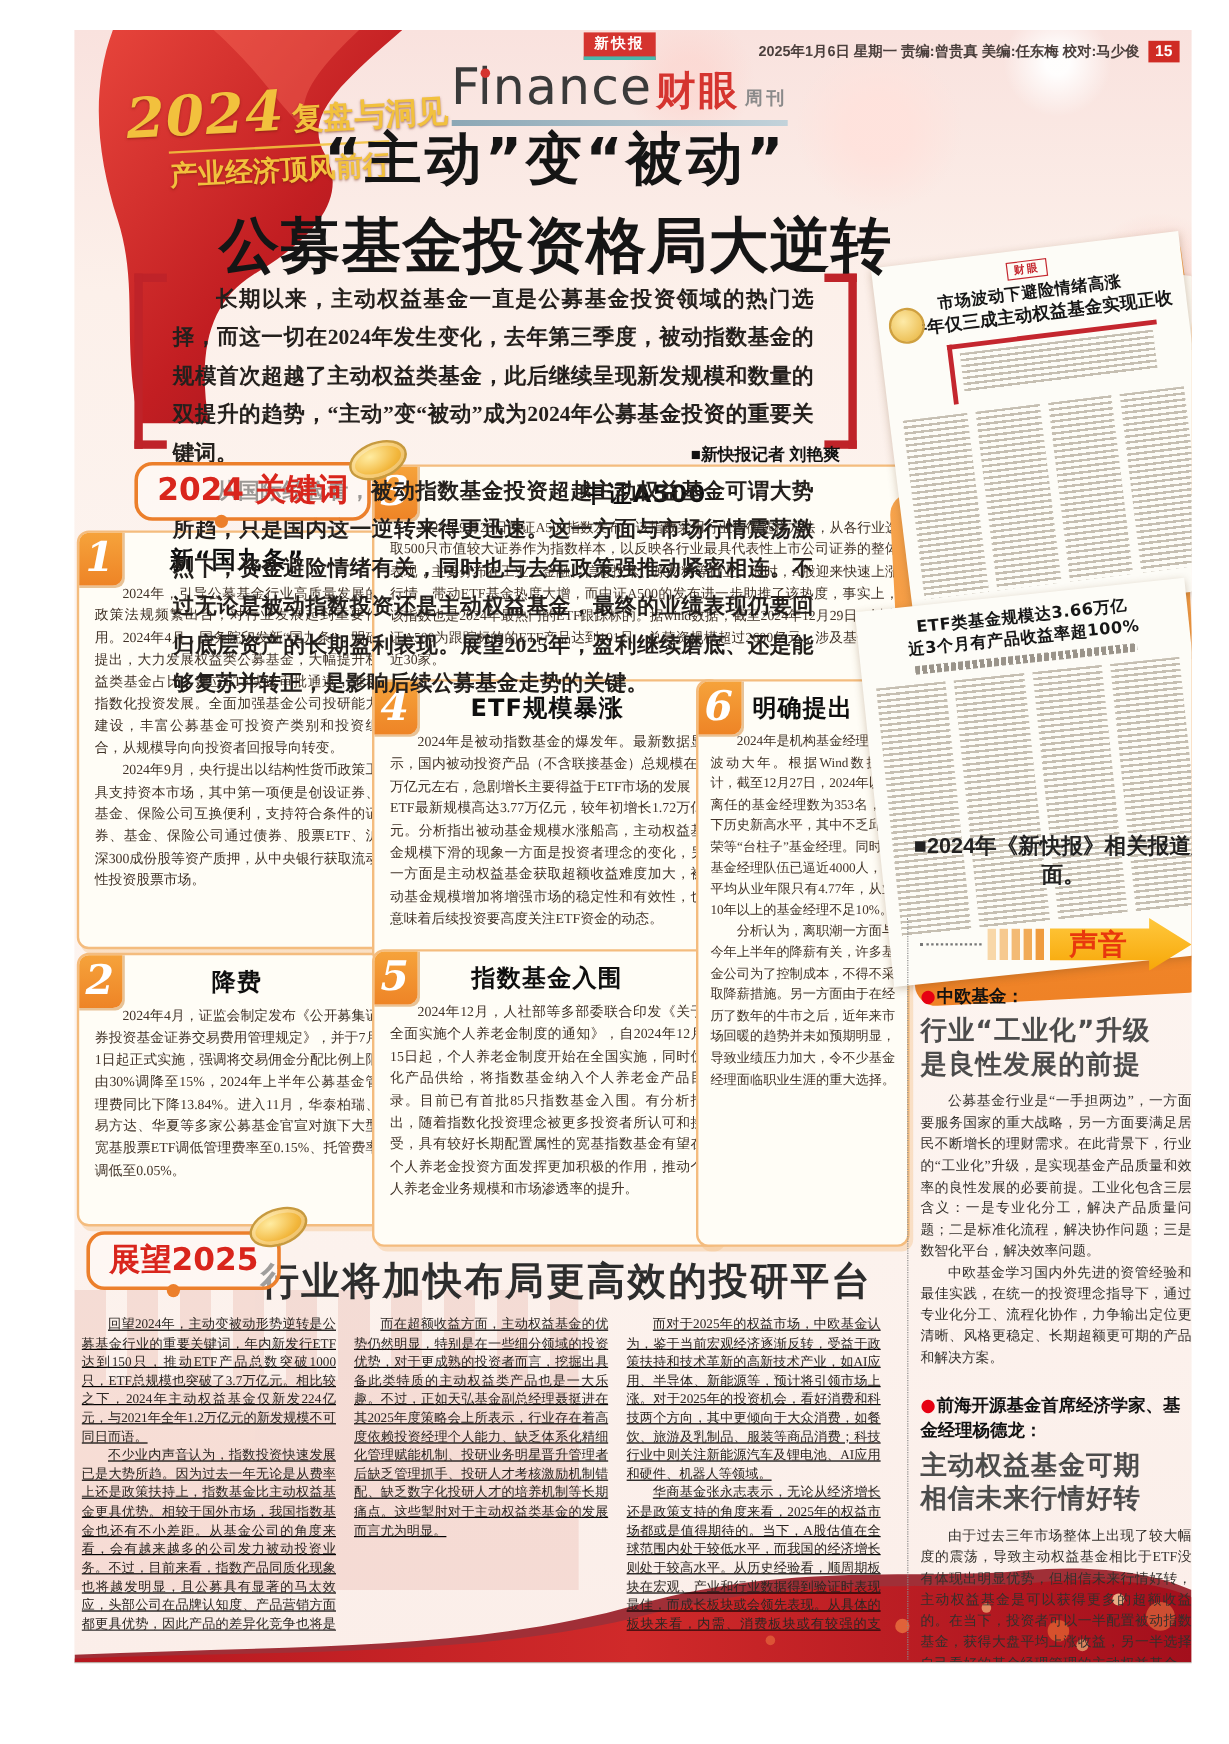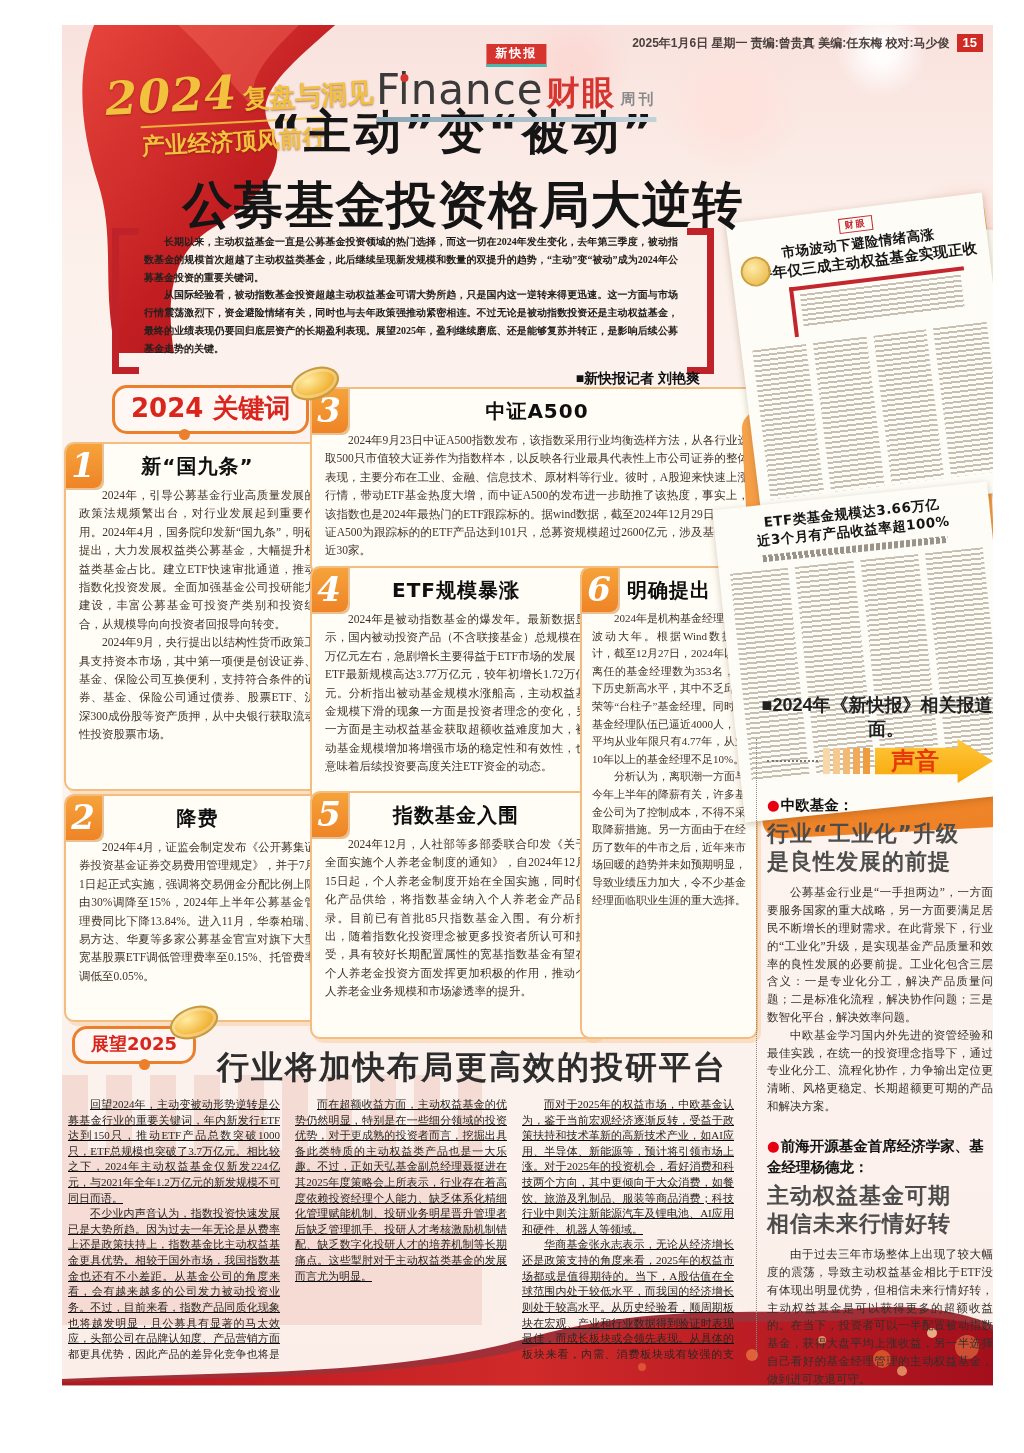--- a/index.html
+++ b/index.html
@@ -10,21 +10,21 @@
     background-image:
       radial-gradient(circle at 88% 2%, rgba(255,255,255,.95) 0 10px, rgba(255,255,255,0) 45px),
       radial-gradient(circle at 72% 6%, rgba(255,226,220,.9) 0 26px, rgba(255,226,220,0) 70px),
       radial-gradient(circle at 97% 16%, rgba(250,205,196,.6) 0 22px, rgba(250,205,196,0) 65px),
       radial-gradient(circle at 55% 3%, rgba(252,214,208,.7) 0 18px, rgba(252,214,208,0) 55px),
       linear-gradient(180deg,#f9e2de 0%,#fcf0ea 16%,#fdf5f1 45%,#fcf2ed 75%,#fbeee9 100%);}
   
   .dateline{position:absolute;top:9px;right:10px;display:flex;align-items:center;gap:7px;
     font-size:12px;color:#4a3f3c;font-weight:bold;z-index:5;}
   .pageno{background:#cf2b24;color:#fff;padding:1px 6px 2px;font-size:13px;font-weight:bold;}
-  .masthead{position:absolute;top:18px;left:50%;transform:translateX(-54%);text-align:center;z-index:5;}
+  .masthead{position:absolute;top:2px;left:50%;transform:translateX(-54%);text-align:center;z-index:5;}
   .xkb-badge{display:inline-block;background:#d5342f;color:#fff;font-size:12px;font-weight:bold;
     padding:1px 9px 2px;border-bottom:3px solid #49b8ac;letter-spacing:2px;}
   .mast-line{display:flex;align-items:baseline;justify-content:center;margin-top:-2px;}
   .fin{font-size:42px;color:#3a3a3a;letter-spacing:1px;font-family:"DejaVu Sans",sans-serif;position:relative;}
   .fin-dot{position:absolute;left:24px;top:9px;width:8px;height:8px;border-radius:50%;background:#d5342f;}
   .caiyan{font-size:33px;color:var(--brand_red,#d5342f);font-weight:bold;margin-left:3px;letter-spacing:2px;}
   .zhoukan{font-size:15px;color:#8a8a8a;margin-left:4px;letter-spacing:3px;font-weight:bold;}
   .mast-underline{height:5px;margin-top:1px;background:linear-gradient(90deg,#8ca7b5,#c2d2da);}
   
   .ribbon-wrap{position:absolute;left:-18px;top:-12px;width:430px;height:340px;z-index:1;}
@@ -40,36 +40,36 @@
     color:#151515;font-family:"DejaVu Sans",sans-serif;font-weight:bold;}
   .hl1{font-size:47px;letter-spacing:3px;}
   .hl2{font-size:50px;margin-top:8px;letter-spacing:1px;}
   
   .intro{position:absolute;left:50px;top:203px;width:602px;height:160px;z-index:3;}
   .br-l{position:absolute;left:0;top:0;bottom:14px;width:20px;
     border-left:7px solid #bf2329;border-top:7px solid #bf2329;border-bottom:7px solid #bf2329;}
   .br-r{position:absolute;right:0;top:0;bottom:14px;width:20px;
     border-right:7px solid #bf2329;border-top:7px solid #bf2329;border-bottom:7px solid #bf2329;}
   .intro-text{position:absolute;left:32px;right:36px;top:5px;
-    font-family:"Liberation Serif",serif;font-weight:bold;font-size:10px;line-height:1.78;
+    font-family:"Liberation Serif",serif;font-weight:bold;font-size:18px;line-height:1.78;
     color:#24201d;text-align:justify;}
   .intro-text p{margin:0;text-indent:2em;}
   .byline{position:absolute;right:14px;bottom:0;font-size:14px;font-weight:bold;color:#111;}
   
   .pill{position:absolute;border:3px solid var(--accent_orange,#ec7f2b);border-radius:15px;
     padding:3px 16px 5px;color:#d9251c;font-weight:bold;font-size:26px;z-index:4;
     font-family:"DejaVu Sans",sans-serif;background:rgba(255,252,248,.55);}
   .pill::after{content:"";position:absolute;left:64px;bottom:-9px;width:11px;height:11px;
     border-radius:50%;background:var(--accent_orange,#ec7f2b);}
   .coin{position:absolute;width:46px;height:27px;border-radius:50%;transform:rotate(-20deg);
     background:radial-gradient(ellipse at 38% 32%,#ffeca2,#f2b63b 60%,#d8992a);
     border:2px solid #c79a3f;box-shadow:inset 0 0 0 3px rgba(255,255,255,.3);}
   .kw-badge{left:10px;top:360px;margin-left:40px;}
   .kw-badge .coin{right:-34px;top:-20px;}
-  .out-badge{left:10px;top:1001px;font-size:18px;}
+  .out-badge{left:10px;top:1001px;font-size:26px;}
   .out-badge .coin{right:-26px;top:-22px;}
   
   .card{position:absolute;background:#fffdf6;border:2px solid #f4bc7e;border-radius:10px;
     box-shadow:3px 4px 0 rgba(243,185,120,.35);padding:6px 13px;overflow:hidden;z-index:2;}
   .num{position:absolute;left:-2px;top:-2px;width:38px;height:46px;text-align:center;line-height:46px;
     background:linear-gradient(180deg,#f6a43c,#ee8426);color:#fff;font-size:34px;font-weight:bold;
     font-style:italic;font-family:"DejaVu Serif",serif;border-radius:6px 0 8px 0;
     box-shadow:2px 2px 0 rgba(205,122,30,.45);}
   .card h3{text-align:center;font-size:20px;color:#0f0f0f;margin:3px 0 6px;letter-spacing:1px;
     font-family:"DejaVu Sans",sans-serif;}
@@ -102,21 +102,21 @@
     background:radial-gradient(circle at 40% 35%,#fdeaa8,#e8b33c);border:2px solid #cfa040;}
   .mini-br{height:42px;margin:7px 16px 0 44px;border-left:4px solid #c4262e;border-top:4px solid #c4262e;
     padding:4px 4px 0 6px;}
   .fake{background:repeating-linear-gradient(180deg,#c6bfb2 0 2px,rgba(0,0,0,0) 2px 5px);}
   .fake-sub{height:7px;margin:5px 34px;background:repeating-linear-gradient(90deg,#9a948a 0 4px,rgba(0,0,0,0) 4px 6px);}
   .fake-cols{display:flex;gap:7px;margin-top:8px;}
   .fake-cols .fake{flex:1;}
   .clip-caption{position:absolute;left:696px;top:668px;width:256px;text-align:center;z-index:3;
     font-size:18px;font-weight:bold;color:#222;}
   
-  .voices{position:absolute;left:694px;top:714px;width:226px;height:618px;z-index:3;
+  .voices{position:absolute;left:694px;top:740px;width:226px;height:618px;z-index:3;
     border-left:1px dotted #8a8a8a;border-right:1px solid #c2b8b2;padding:0 8px 0 10px;}
   .voice-header{display:flex;align-items:center;height:44px;}
   .vh-dots{flex:1;border-top:2px dotted #777;}
   .vh-bars{display:flex;gap:3px;margin:0 5px;align-items:center;}
   .vh-bars i{display:block;width:7px;height:26px;}
   .vh-bars i:nth-child(1){background:#f8d7a8;}.vh-bars i:nth-child(2){background:#f6c98f;}
   .vh-bars i:nth-child(3){background:#f3ba74;}.vh-bars i:nth-child(4){background:#f1ab58;}
   .vh-bars i:nth-child(5){background:#ef9c3f;}
   .vh-arrow{width:118px;height:44px;flex:0 0 auto;display:flex;align-items:center;padding-left:16px;
     box-sizing:border-box;color:#e8380d;font-weight:bold;font-size:24px;font-family:"DejaVu Sans",sans-serif;

